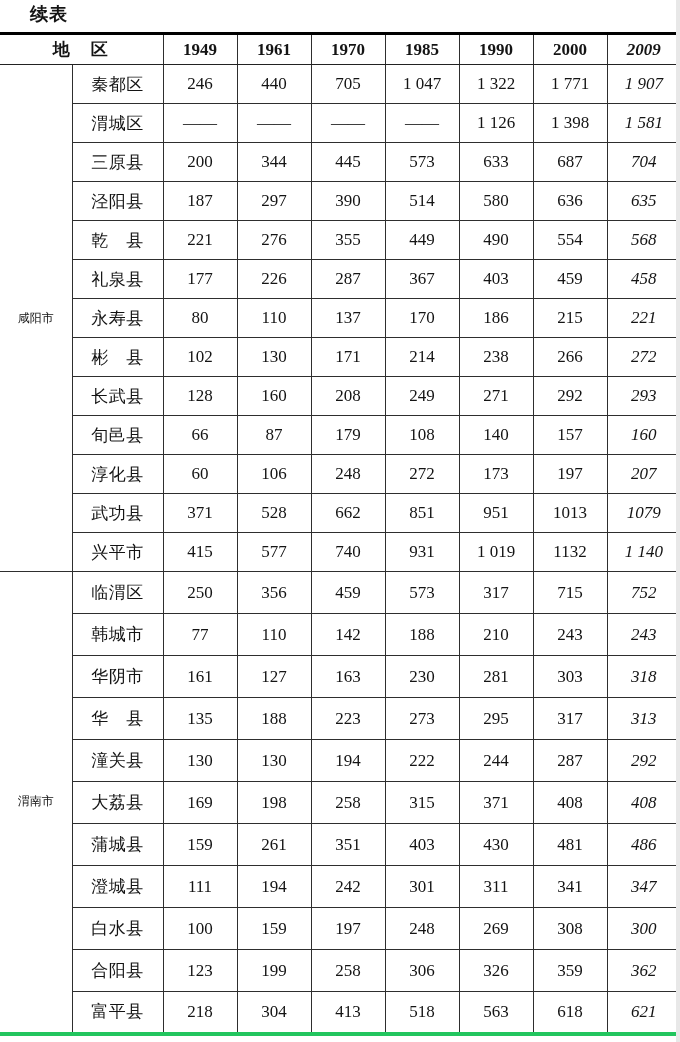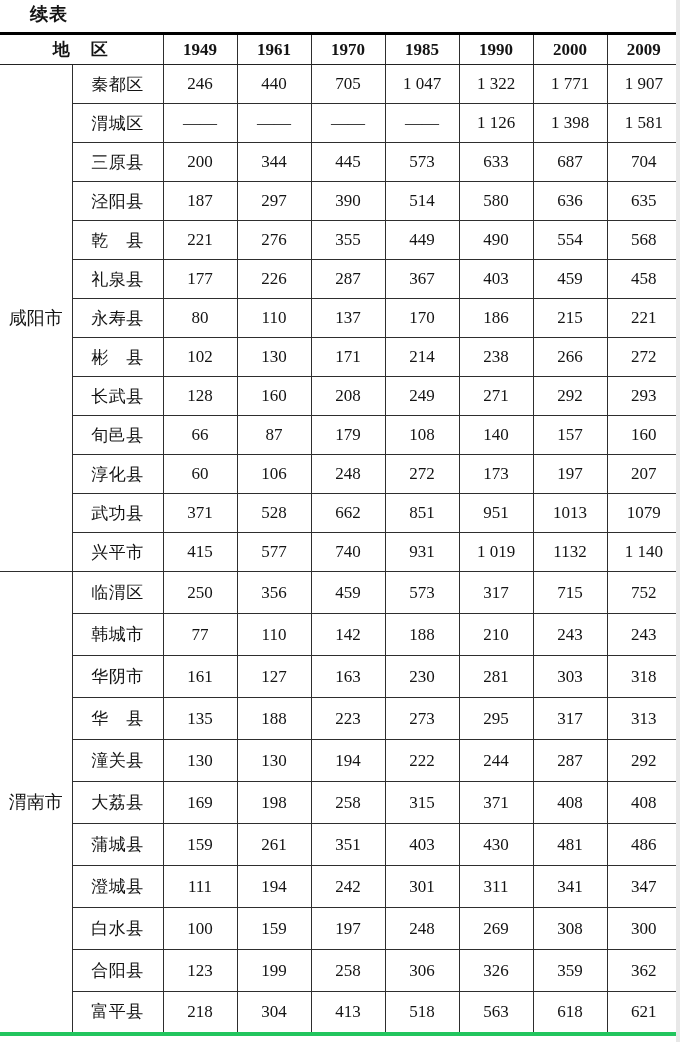--- a/index.html
+++ b/index.html
@@ -42,22 +42,22 @@
     white-space: nowrap;
   }
   .region-table thead tr { height: 31px; }
   .region-table thead th {
     font-weight: bold;
     font-size: 17px;
     border-top: none;
     border-bottom: 1.5px solid #222;
   }
   .region-table th.region-header { border-left: none; letter-spacing: 2px; }
-  .region-table th.last-col, .region-table td.last-col { border-right: none; }
-  .region-table td.city-cell { border-left: none; font-size: 18px; }
+  .region-table th.last-col, .region-table td.last-col { border-right: none; font-style: italic; }
+  .region-table td.city-cell { border-left: none; font-size: 12px; }
   tr.g0-row { height: 39px; }
   tr.g1-row { height: 42px; }
   .county-cell { letter-spacing: 0.5px; }
   .value-cell { font-family: "Liberation Serif", "DejaVu Serif", serif; }
 </style>
 </head>
 <body>
 
 <div class="page">
   <div class="title">续表</div>

